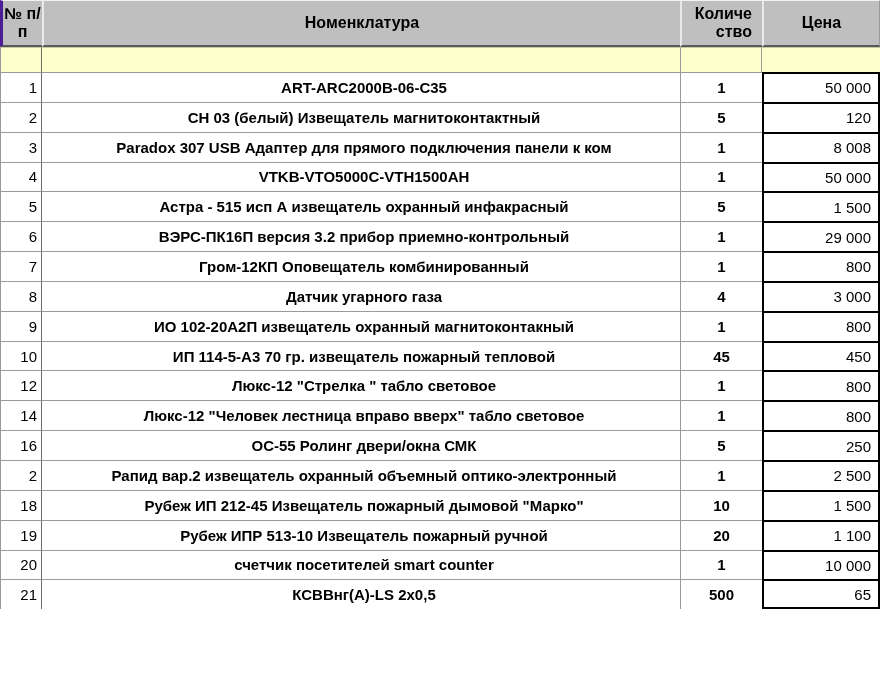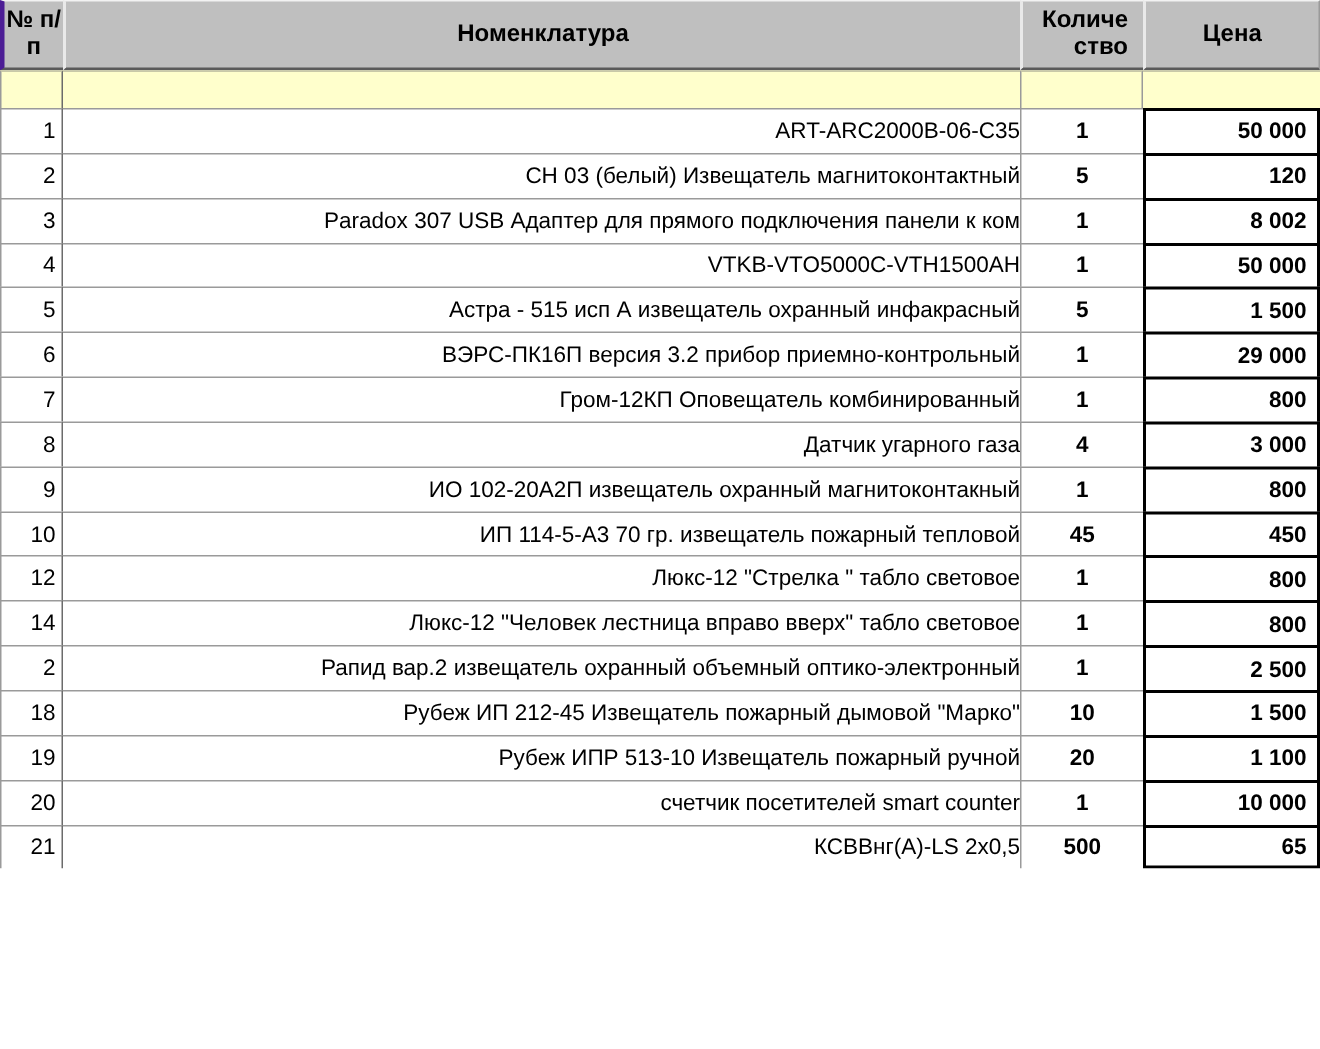--- a/index.html
+++ b/index.html
@@ -54,33 +54,34 @@
     white-space: nowrap;
   }
   td.c-num {
     text-align: right;
     padding-right: 4px;
     border-top: 1px solid #9a9a9a;
     border-left: 1px solid #9a9a9a;
     border-right: 1px solid #6b6b6b;
   }
   td.c-name {
-    text-align: right;
+    text-align: center;
     padding-left: 6px;
     border-top: 1px solid #9a9a9a;
+    font-weight: bold;
   }
   td.c-qty {
     text-align: center;
     font-weight: bold;
     border-top: 1px solid #9a9a9a;
     border-left: 1px solid #9a9a9a;
   }
   td.c-price {
     text-align: right;
-    font-weight: bold;
+    font-weight: normal;
     padding-right: 7px;
     border-top: 2px solid #000000;
     border-left: 2px solid #000000;
     border-right: 2px solid #000000;
     margin-top: 12px;
   }
   tr.data-row:last-child td.c-price { border-bottom: 2px solid #000000; }
 </style>
 </head>
 <body>
@@ -119,21 +120,21 @@
     <td class="c-num">2</td>
     <td class="c-name">СН 03 (белый) Извещатель магнитоконтактный</td>
     <td class="c-qty">5</td>
     <td class="c-price">120</td>
   </tr>
 
   <tr class="data-row">
     <td class="c-num">3</td>
     <td class="c-name">Paradox 307 USB Адаптер для прямого подключения панели к ком</td>
     <td class="c-qty">1</td>
-    <td class="c-price">8 002</td>
+    <td class="c-price">8 008</td>
   </tr>
 
   <tr class="data-row">
     <td class="c-num">4</td>
     <td class="c-name">VTKB-VTO5000C-VTH1500AH</td>
     <td class="c-qty">1</td>
     <td class="c-price">50 000</td>
   </tr>
 
   <tr class="data-row">
@@ -188,20 +189,26 @@
 
 
   <tr class="data-row">
     <td class="c-num">14</td>
     <td class="c-name">Люкс-12 "Человек лестница вправо вверх" табло световое</td>
     <td class="c-qty">1</td>
     <td class="c-price">800</td>
   </tr>
 
 
+  <tr class="data-row">
+    <td class="c-num">16</td>
+    <td class="c-name">ОС-55 Ролинг двери/окна СМК</td>
+    <td class="c-qty">5</td>
+    <td class="c-price">250</td>
+  </tr>
 
   <tr class="data-row">
     <td class="c-num">2</td>
     <td class="c-name">Рапид вар.2  извещатель охранный объемный оптико-электронный</td>
     <td class="c-qty">1</td>
     <td class="c-price">2 500</td>
   </tr>
 
   <tr class="data-row">
     <td class="c-num">18</td>

